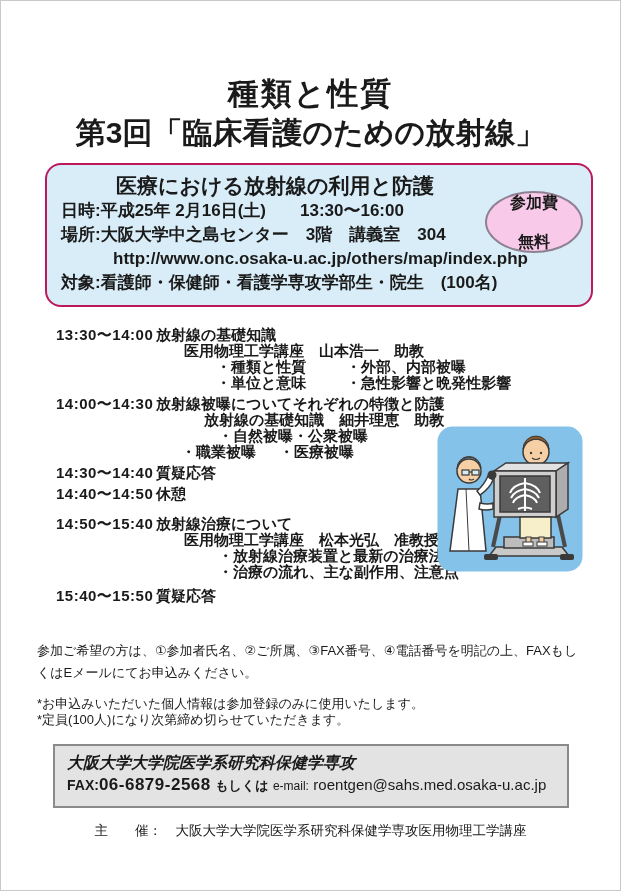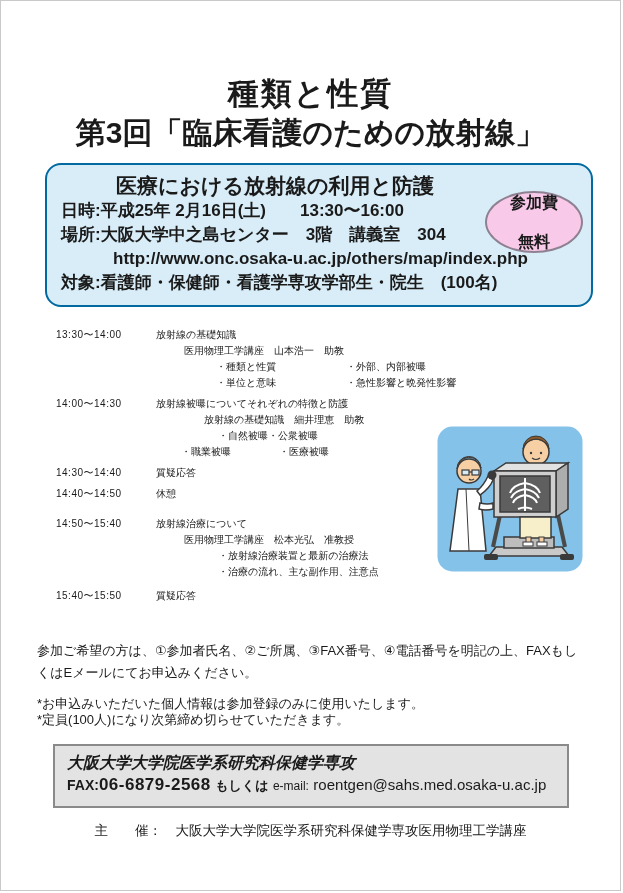--- a/index.html
+++ b/index.html
@@ -13,34 +13,34 @@
     position:relative; width:621px; height:891px;
     border:1px solid #c9c9c9; background:#ffffff;
   }
   
   .title-block { padding-top:74px; text-align:center; }
   .title-line1 { font-size:31px; font-weight:bold; line-height:38px; letter-spacing:2px; }
   .title-line2 { font-size:30px; font-weight:bold; line-height:40px; }
   
   .info-box {
     position:relative; margin:10px auto 0 44px; width:548px;
-    background:#d8edf8; border:2px solid #0369a1; border-radius:16px;
+    background:#d8edf8; border:2px solid #be185d; border-radius:16px;
     padding:8px 14px 10px 14px;
   }
   .info-heading { font-size:21px; font-weight:bold; text-align:center; padding-right:88px; line-height:26px; }
   .info-row { font-size:17px; font-weight:bold; line-height:24px; white-space:nowrap; }
   .info-row.url { padding-left:52px; }
   .fee-badge {
     position:absolute; right:8px; top:26px; width:98px; height:62px;
     background:#f8c9e8; border:2px solid #8e8192; border-radius:50%;
     display:flex; flex-direction:column; align-items:center; justify-content:space-between;
   }
   .fee-badge span { font-size:16px; font-weight:bold; line-height:19px; }
   
-  .schedule { margin:20px 0 0 55px; width:540px; font-size:10px; font-weight:normal; }
+  .schedule { margin:20px 0 0 55px; width:540px; font-size:15px; font-weight:bold; }
   .sch-item { display:flex; margin-bottom:5px; }
   .sch-time { width:100px; flex:none; letter-spacing:0.5px; line-height:16px; }
   .sch-body { flex:1; line-height:16px; }
   .sch-line { white-space:nowrap; }
   .ind-28 { margin-left:28px; }
   .ind-48 { margin-left:48px; }
   .ind-62 { margin-left:62px; }
   .b-left-130 { display:inline-block; margin-left:60px; width:130px; }
   .b-left-98  { display:inline-block; margin-left:25px; width:98px; }
   .gap-top-14 { margin-top:14px; }

